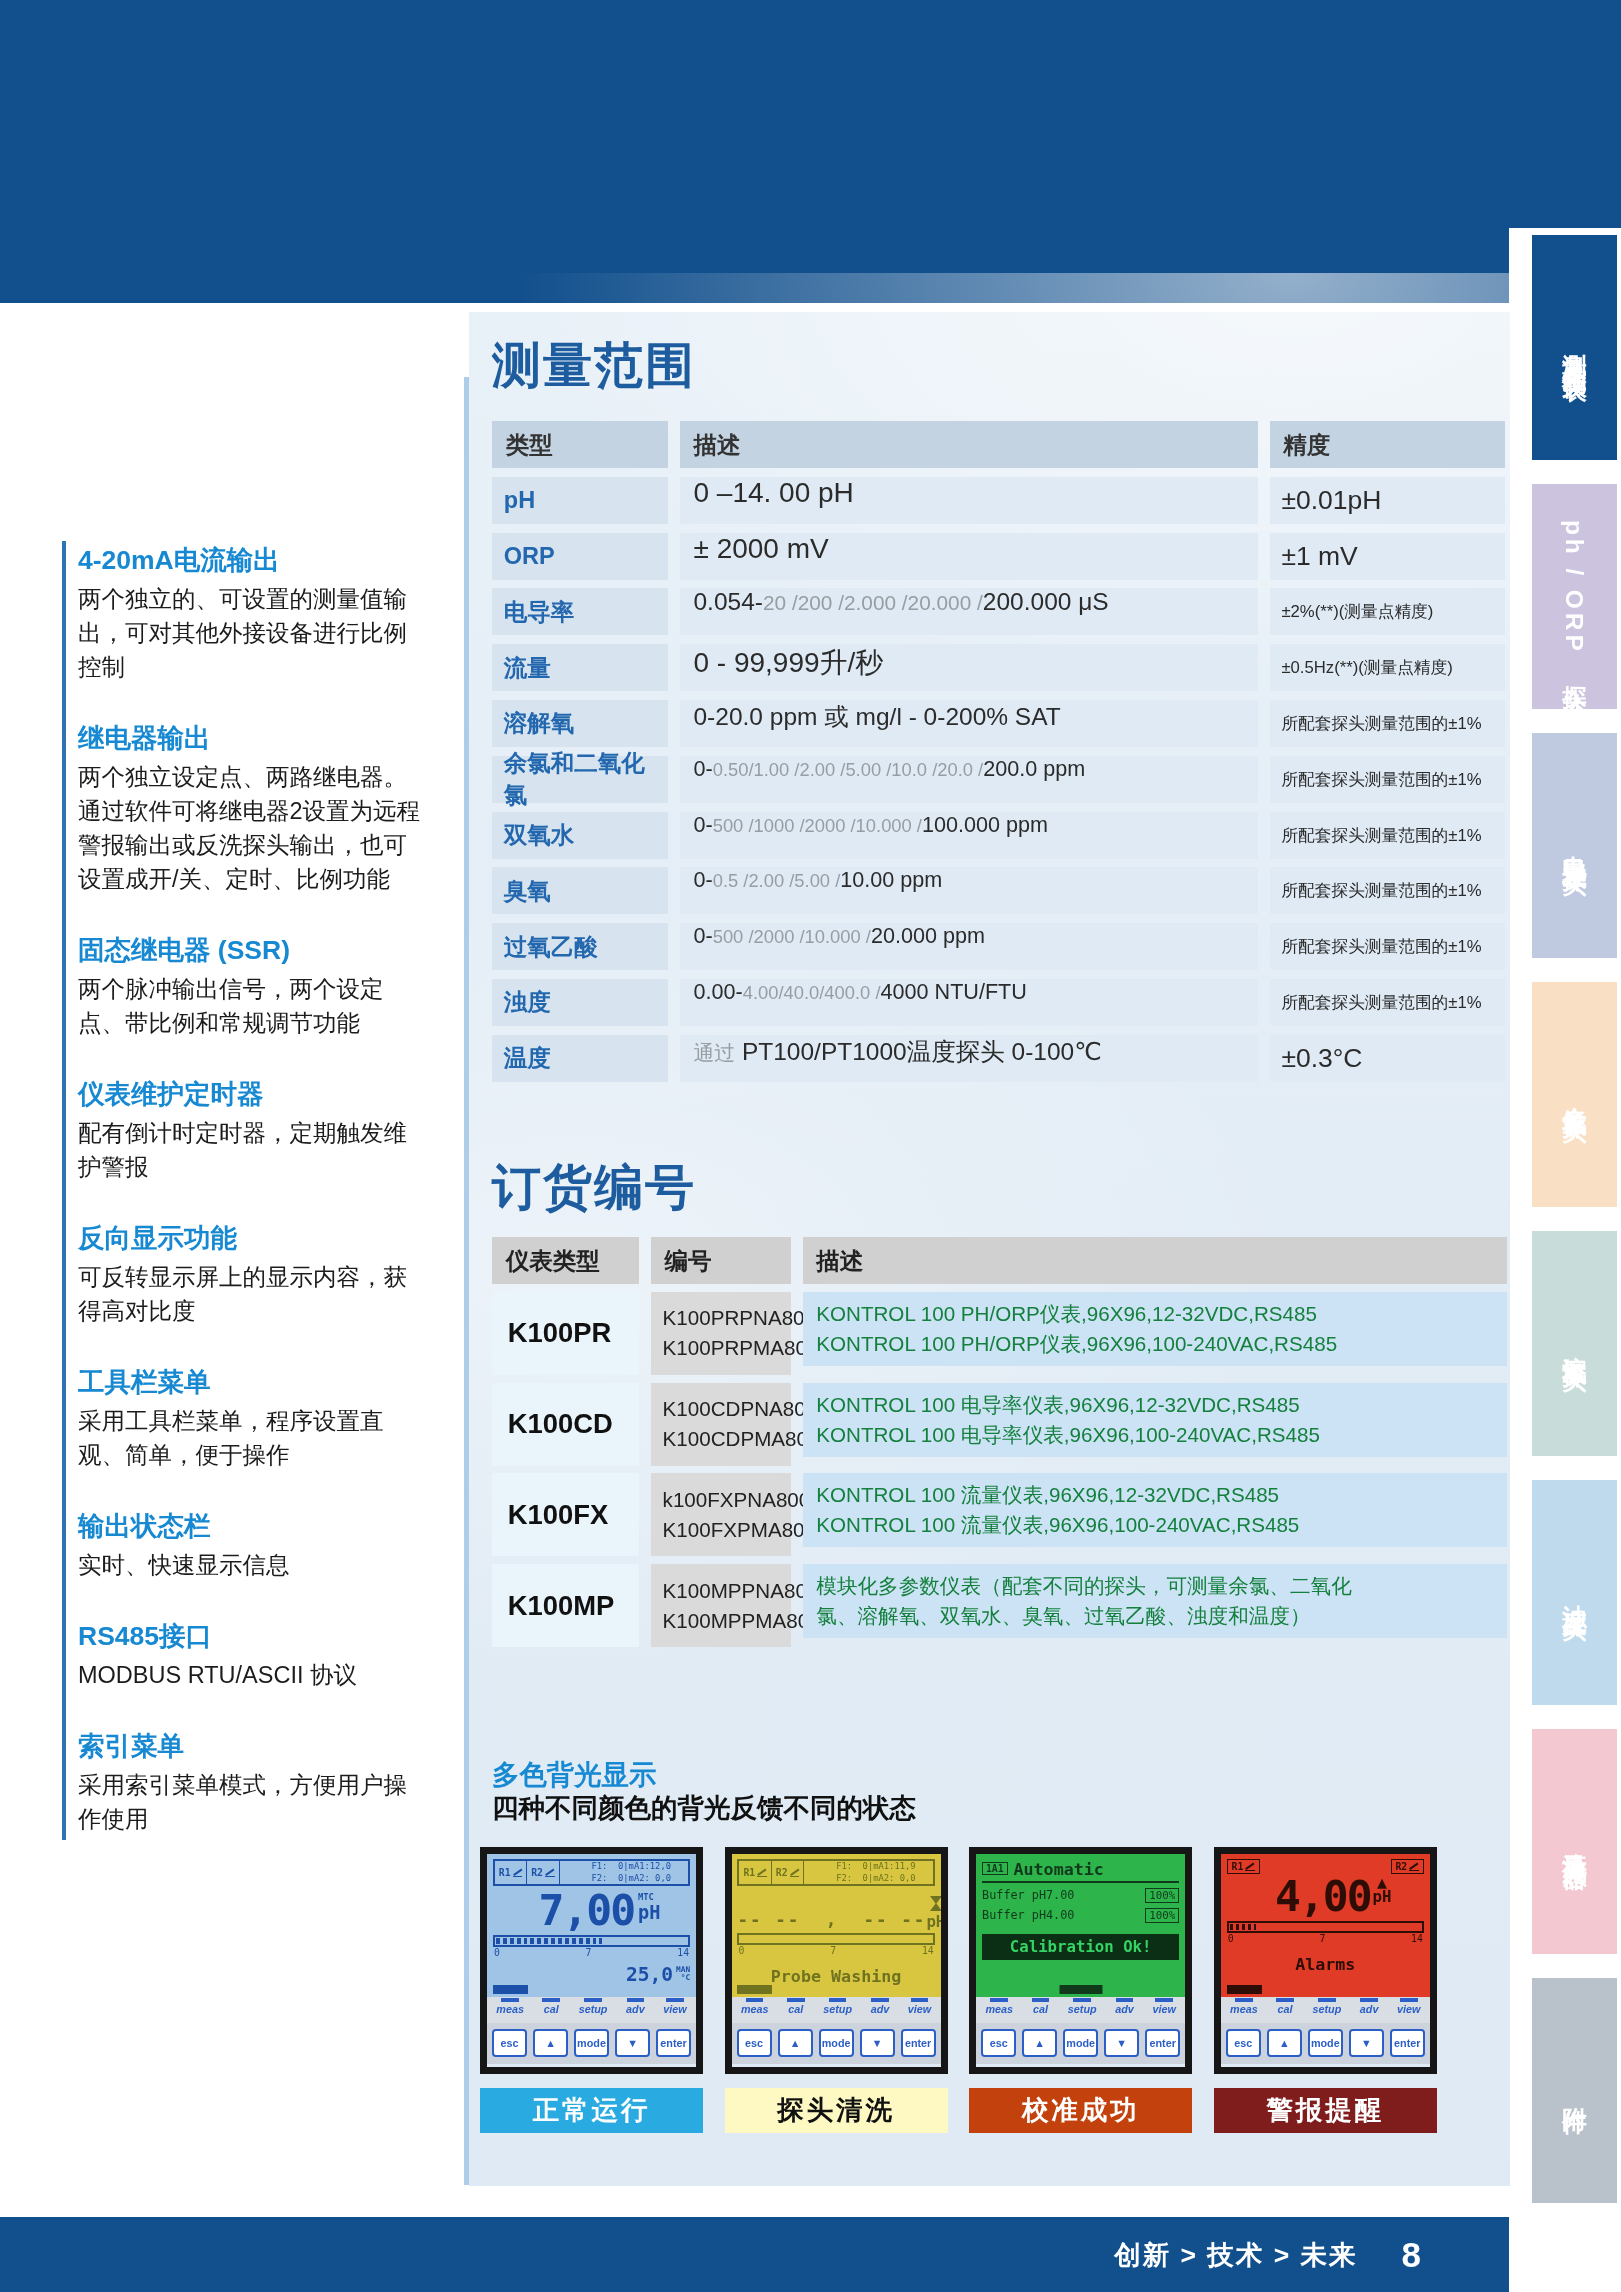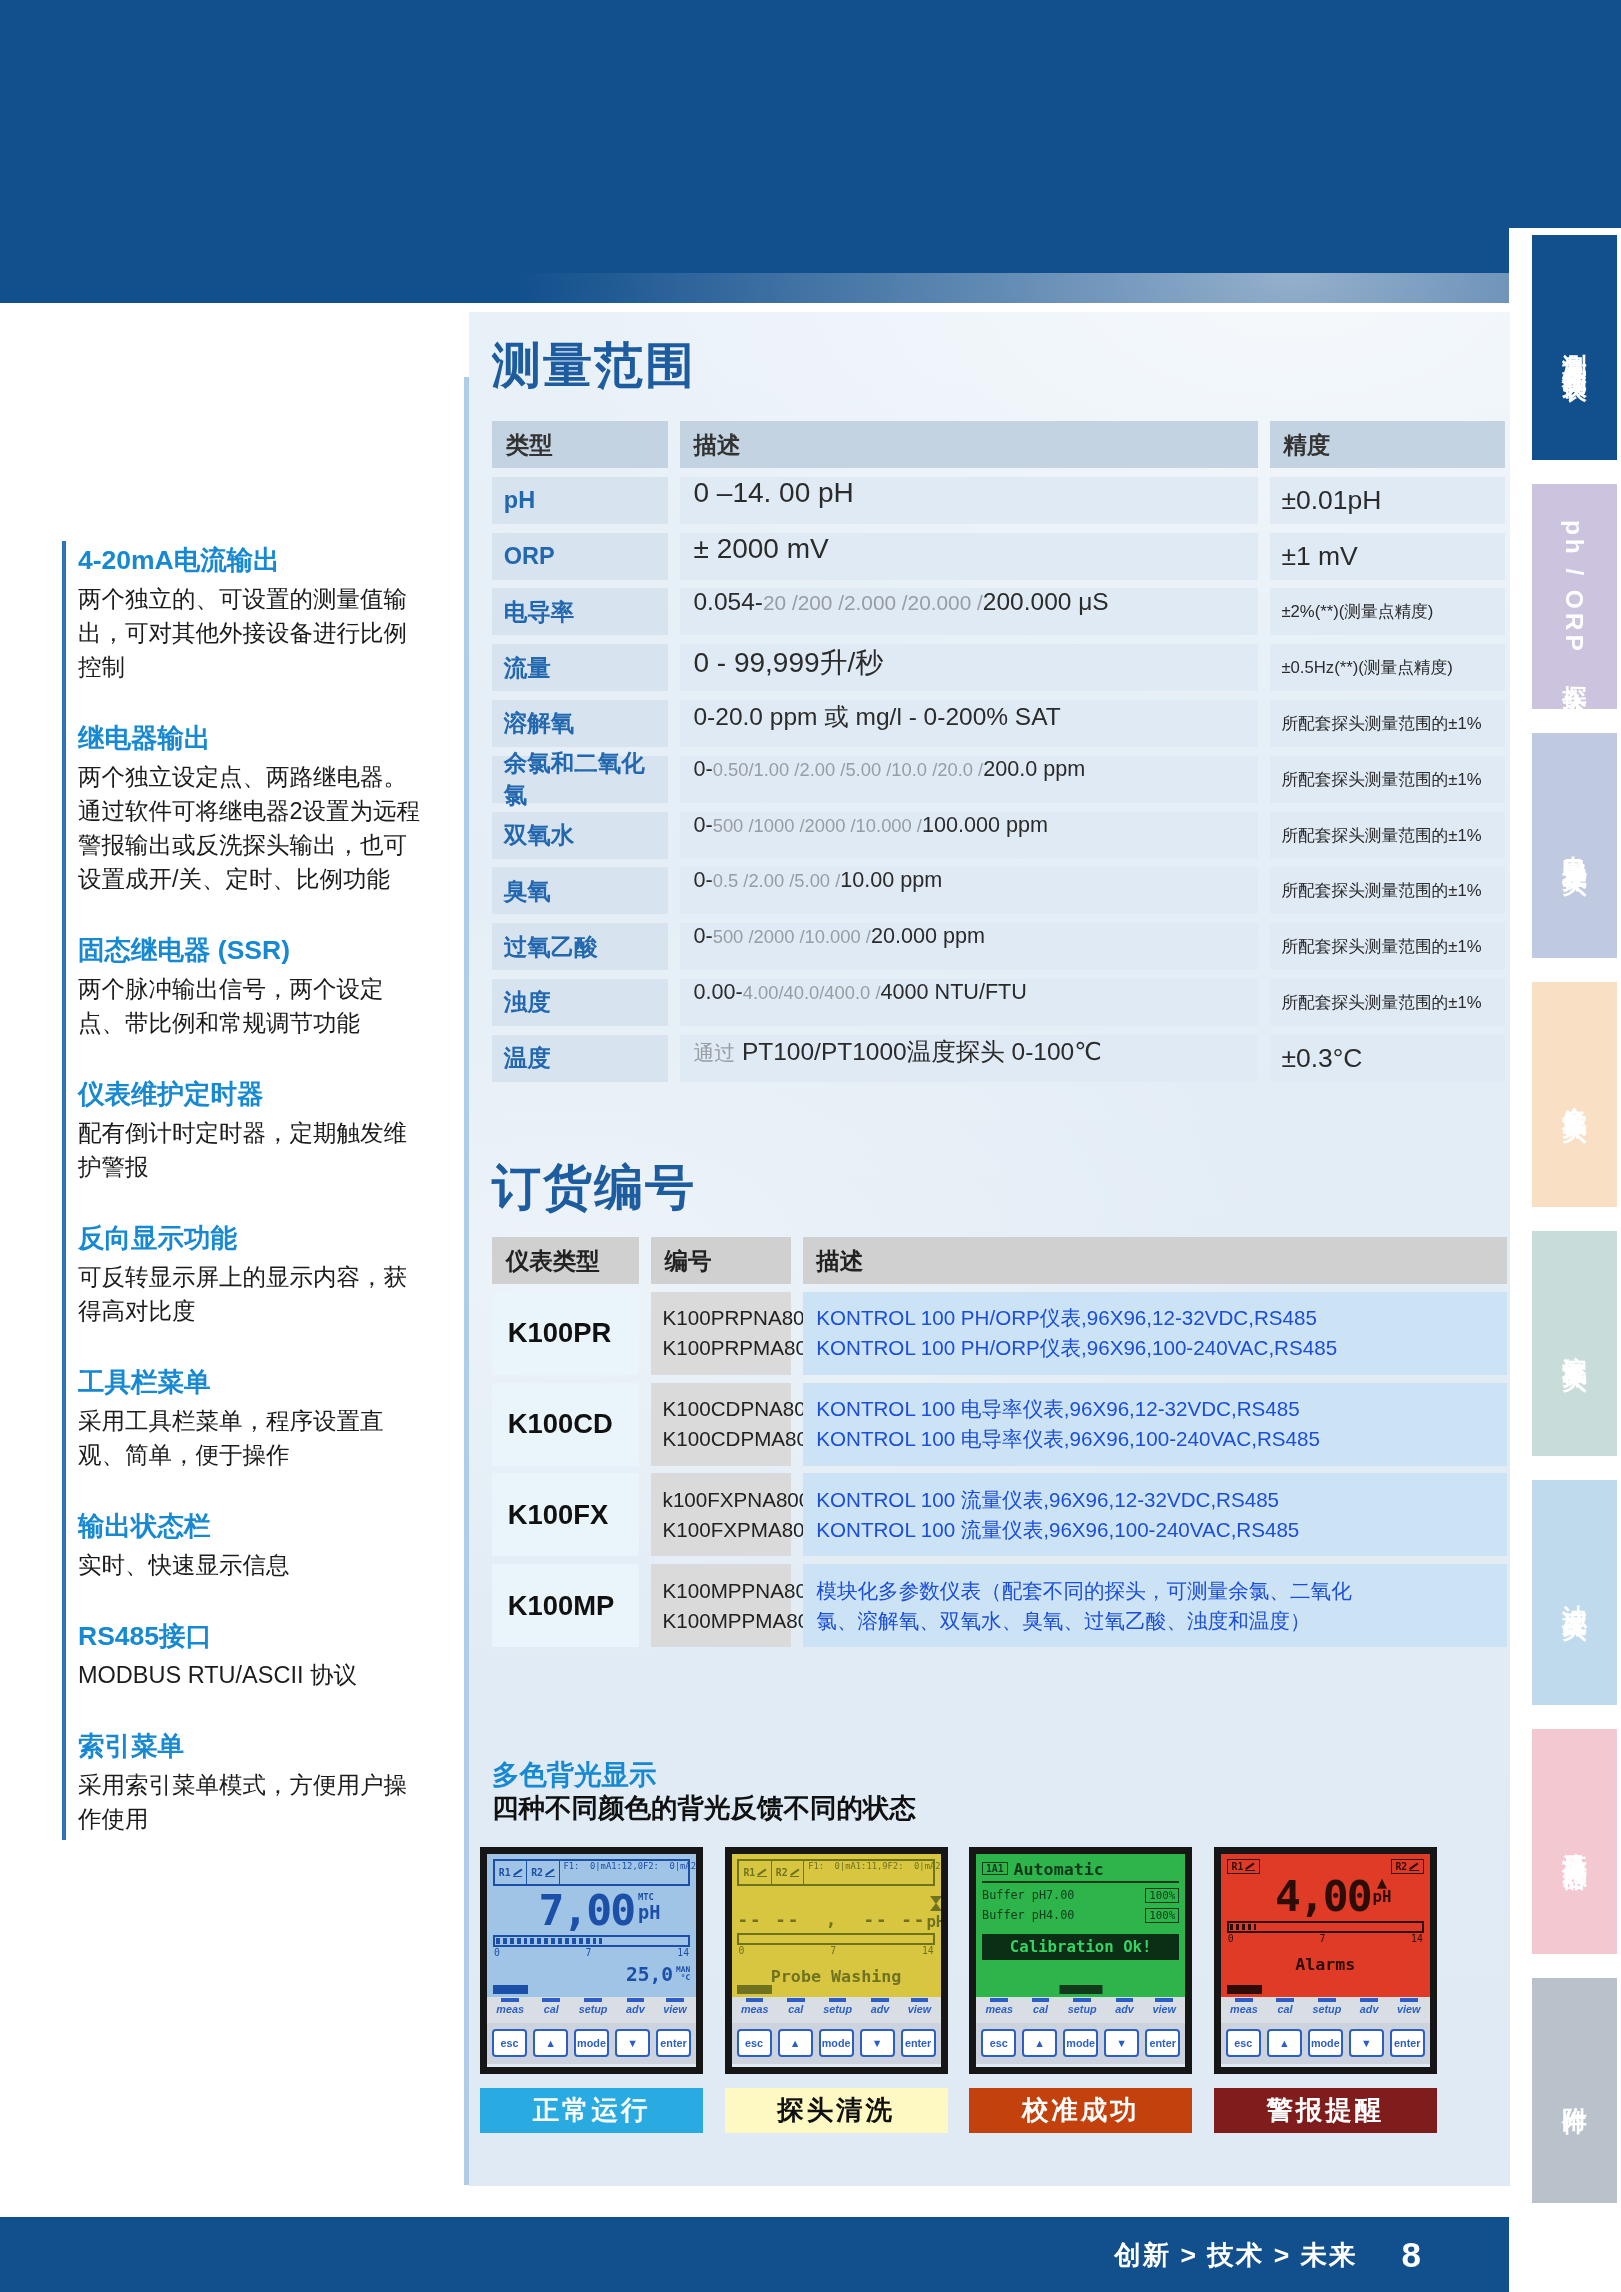--- a/index.html
+++ b/index.html
@@ -62,40 +62,40 @@
   .o-table { position:absolute; left:492px; top:1237px; width:1014px; display:grid;
              grid-template-columns:147px 140px 704px; gap:7.8px 11.8px; }
   .o-table > div { min-height:47px; }
   .o-table .hc { background:#D0D0D0; display:flex; align-items:center; padding:0 13.7px;
                  font-size:23.5px; font-weight:bold; color:#222; height:47px; }
   .o-table .mc { background:#EAF4FB; display:flex; align-items:center; padding:0 15.7px;
                  font-size:27.4px; font-weight:bold; color:#111; height:83px; }
   .o-table .cc { background:#DADADA; display:flex; flex-direction:column; justify-content:center;
                  padding:0 11.8px; font-size:20.6px; line-height:30px; color:#222; height:83px; }
   .o-table .dc2 { background:#CBE3F5; display:flex; flex-direction:column; justify-content:center;
-                 padding:0 13.7px; font-size:20.6px; line-height:30px; color:#1d4ed8; height:83px; }
+                 padding:0 13.7px; font-size:20.6px; line-height:30px; color:#15803d; height:74px; }
 
   
   .bl-head { position:absolute; left:492px; top:1757px; font-size:27.4px; font-weight:bold; color:#1789D2; }
   .bl-sub  { position:absolute; left:492px; top:1790px; font-size:26.5px; font-weight:bold; color:#111; }
   .lcd-row { position:absolute; left:480px; top:1847px; display:flex; gap:21.6px; }
   .lcd { width:223px; }
   .lcd-frame { border:7.8px solid #161616; height:227px; display:flex; flex-direction:column;
                font-family:"DejaVu Sans Mono",monospace; }
   .scr { position:relative; height:143px; padding:4.9px 5.9px 0 5.9px; overflow:hidden; }
   .scr-n { color:#1C4FA8; } .scr-w { color:#6F7320; } .scr-c { color:#113A1C; } .scr-a { color:#2E0D06; }
 
   .sbar { display:flex; border:2px solid currentColor; height:27.4px; font-size:9.8px; align-items:stretch; }
   .sb-cell { display:flex; align-items:center; gap:2px; padding:0 3.9px; border-right:1px solid currentColor;
              font-weight:bold; font-size:9.8px; }
   .sw { display:inline-block; width:9.8px; height:8.8px; border-bottom:1.5px solid currentColor; position:relative; }
   .sw::after { content:""; position:absolute; left:1px; bottom:0; width:9.8px; height:1.5px;
                background:currentColor; transform:rotate(-35deg); transform-origin:left bottom; }
-  .sb-f { flex:1; display:flex; justify-content:space-between; padding-left:3.9px;
-          font-size:8.8px; line-height:10.8px; white-space:pre; }
+  .sb-f { flex:1; display:flex; flex-direction:column; justify-content:space-between; padding-left:3.9px;
+          font-size:8.8px; line-height:10.8px; white-space:pre;margin-left:28px; }
 
   .big { display:flex; justify-content:center; align-items:flex-start; gap:3.9px; margin-top:2px; }
   .big-val { font-size:43px; font-weight:bold; letter-spacing:-2px; line-height:45px;margin-left:16px; }
   .big-unit { display:flex; flex-direction:column; align-items:flex-start; margin-top:3.9px; }
   .big-unit em { font-style:normal; font-size:8.8px; font-weight:bold; }
   .big-unit b { font-size:18.6px; }
   .bar { height:11.8px; border:2px solid currentColor; margin-top:2px; position:relative; }
   .bar.fill55::before { content:""; position:absolute; left:1px; top:1px; bottom:1px; width:55%;
         background:repeating-linear-gradient(90deg,currentColor 0 3.9px,transparent 3.9px 6.9px); }
   .bar.fill12::before { content:""; position:absolute; left:1px; top:1px; bottom:1px; width:14%;

